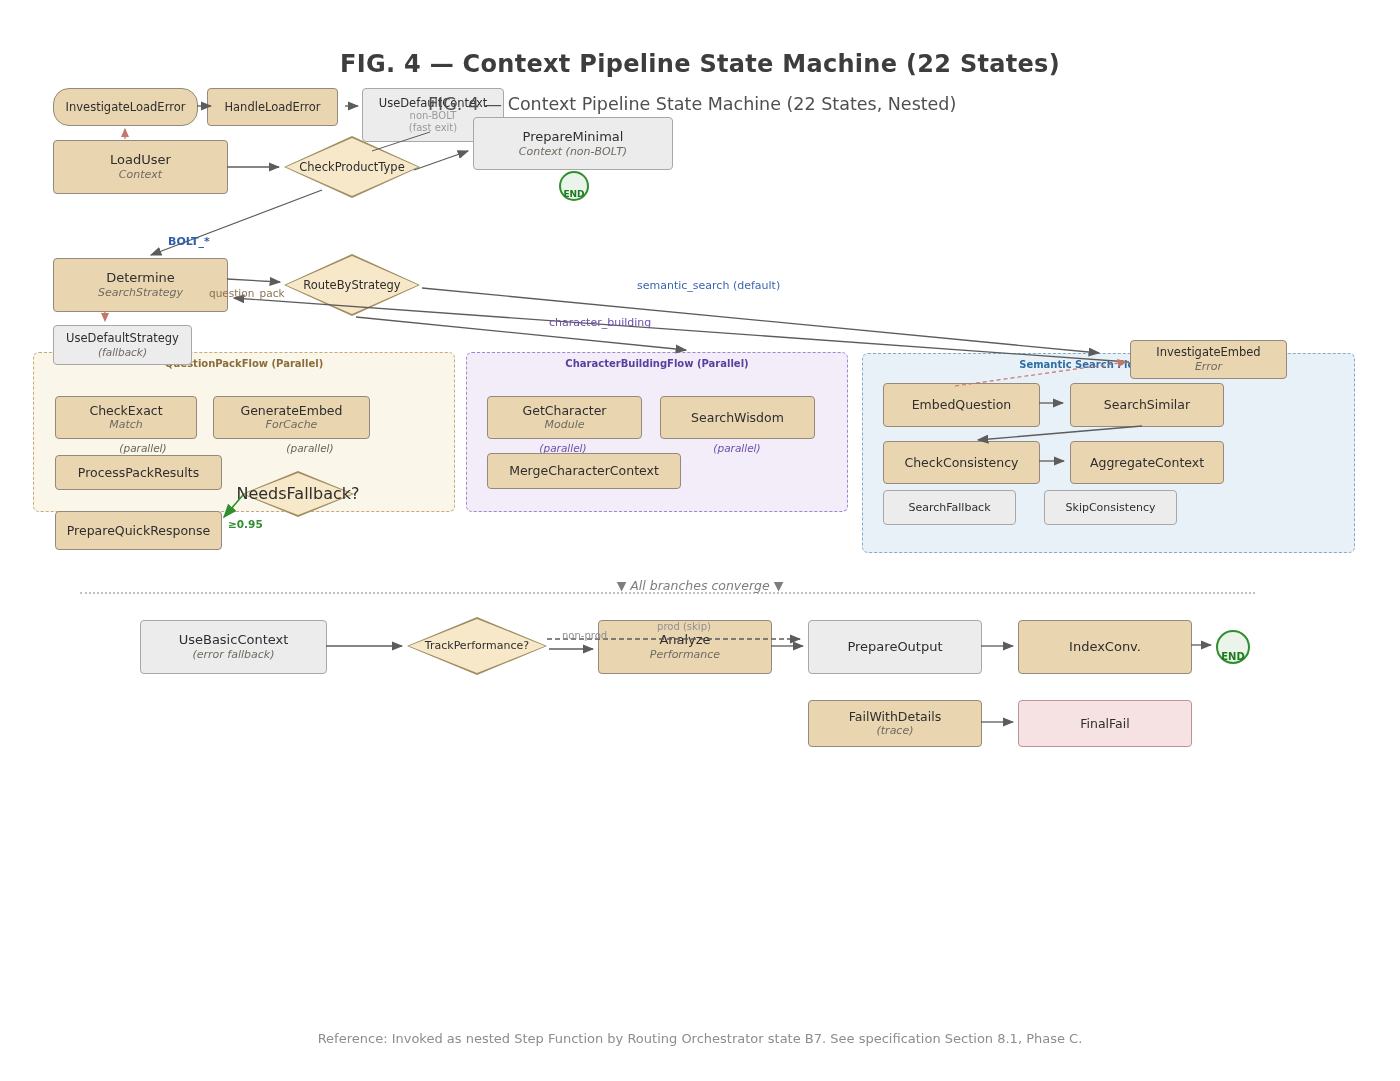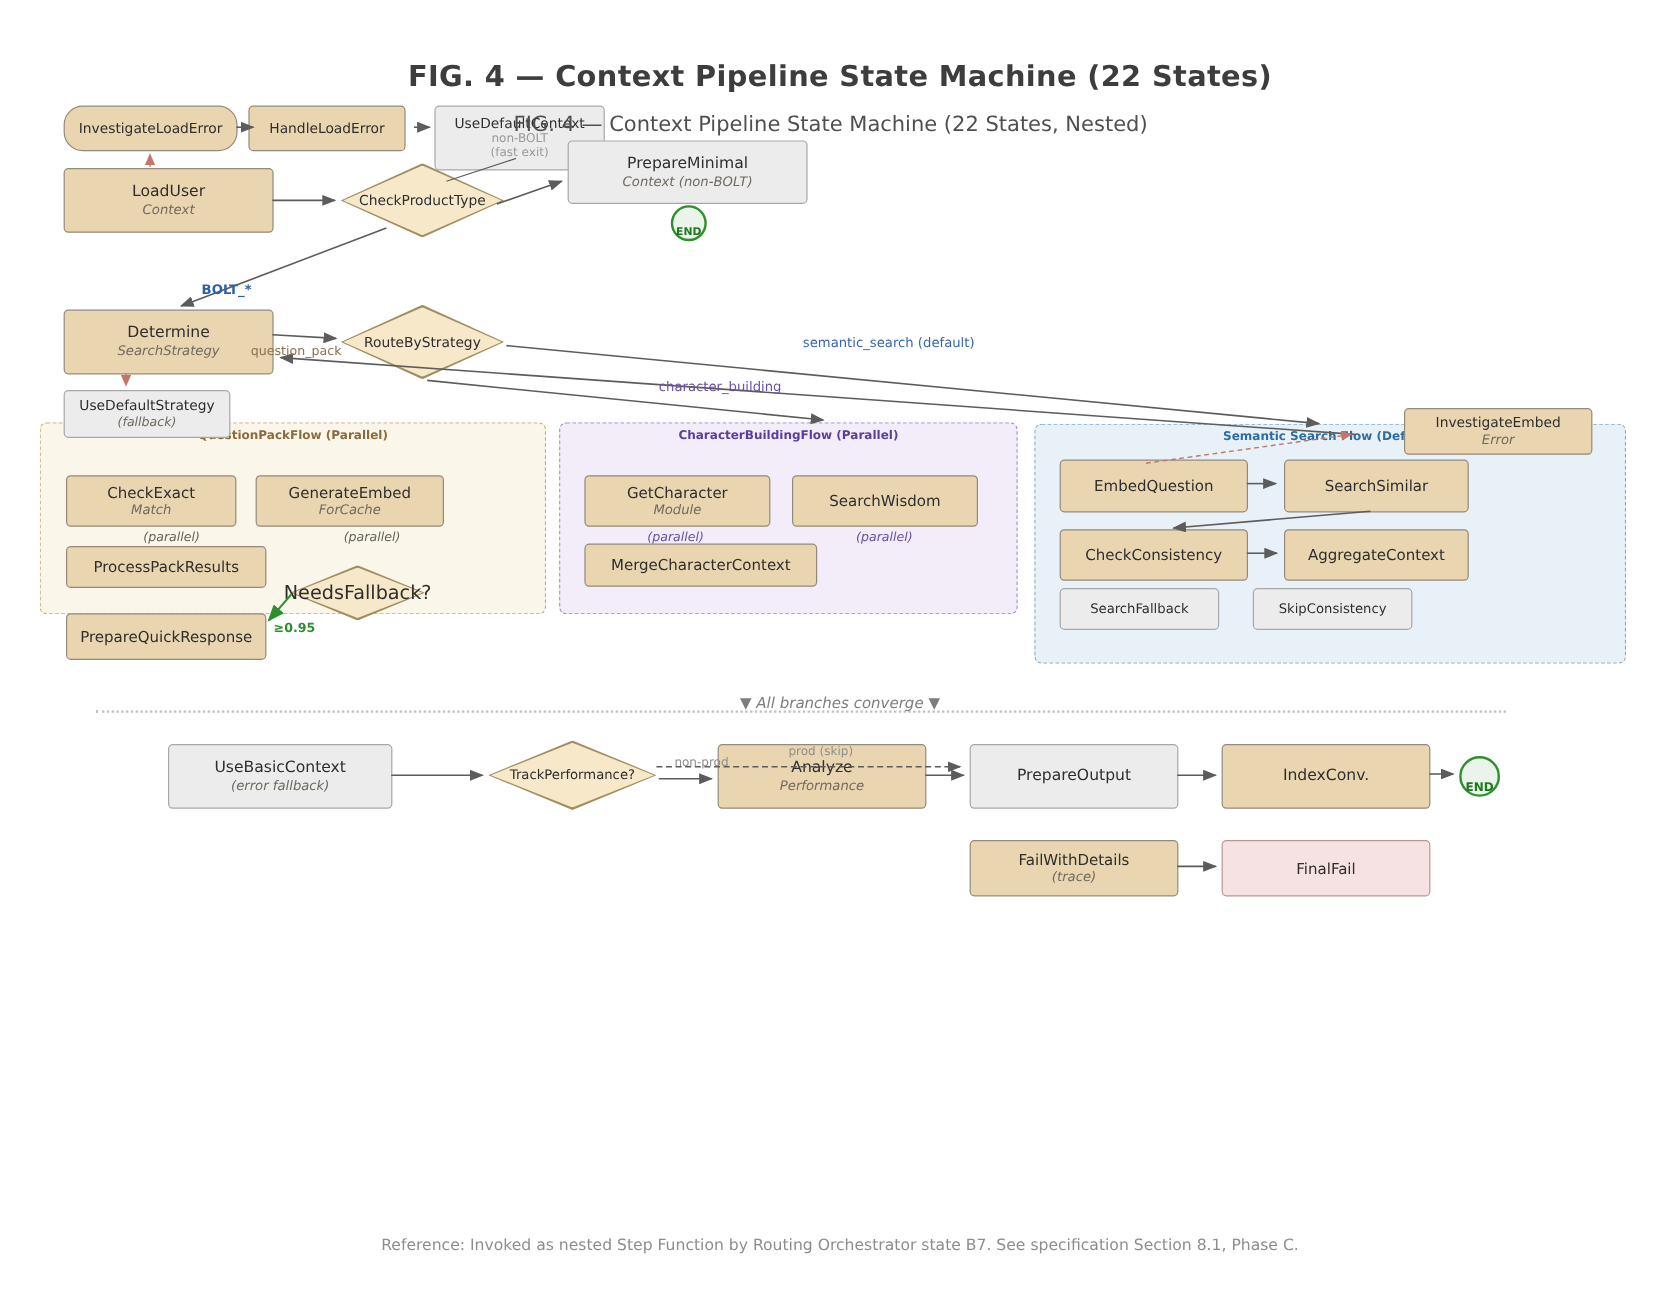--- a/index.html
+++ b/index.html
@@ -150,21 +150,21 @@
   </div>
   <div class="node tan" style="left:660px;top:396px;width:153px;height:41px;">
     <div class="ttl">SearchWisdom</div>
   </div>
   <div class="parallel p-cb" style="left:563px;top:442px;">(parallel)</div>
   <div class="parallel p-cb" style="left:737px;top:442px;">(parallel)</div>
   <div class="node tan" style="left:487px;top:453px;width:192px;height:34px;">
     <div class="ttl">MergeCharacterContext</div>
   </div>
 
-  <div class="node tan" style="left:1130px;top:340px;width:155px;height:37px;margin-left:40px;">
+  <div class="node tan" style="left:1130px;top:340px;width:155px;height:37px;">
     <div class="ttl" style="font-size:11.5px;">InvestigateEmbed</div>
     <div class="sub" style="font-size:11px;">Error</div>
   </div>
   <div class="node tan" style="left:883px;top:383px;width:155px;height:42px;">
     <div class="ttl">EmbedQuestion</div>
   </div>
   <div class="node tan" style="left:1070px;top:383px;width:152px;height:42px;">
     <div class="ttl">SearchSimilar</div>
   </div>
   <div class="node tan" style="left:883px;top:441px;width:155px;height:41px;">
@@ -212,21 +212,21 @@
   <div class="node tan" style="left:808px;top:700px;width:172px;height:45px;">
     <div class="ttl">FailWithDetails</div>
     <div class="sub">(trace)</div>
   </div>
   <div class="node pink" style="left:1018px;top:700px;width:172px;height:45px;">
     <div class="ttl">FinalFail</div>
   </div>
 
   <div class="elabel lab-blue-b" style="left:168px;top:235px;">BOLT_*</div>
   <div class="elabel lab-brown" style="left:209px;top:287px;">question_pack</div>
-  <div class="elabel lab-blue" style="left:637px;top:279px;font-size:11px;margin-left:32px;">semantic_search (default)</div>
+  <div class="elabel lab-blue" style="left:637px;top:279px;font-size:11px;">semantic_search (default)</div>
   <div class="elabel lab-purple" style="left:549px;top:316px;font-size:11px;">character_building</div>
   <div class="elabel lab-green" style="left:228px;top:518px;">≥0.95</div>
   <div class="elabel lab-gray" style="left:562px;top:630px;">non-prod</div>
   <div class="elabel lab-gray" style="left:598px;width:172px;text-align:center;top:621px;">prod (skip)</div>
 
   <svg class="edges" width="1400" height="1081" viewBox="0 0 1400 1081">
     <defs>
       <marker id="ag" markerWidth="9" markerHeight="7" refX="8" refY="3.5" orient="auto">
           <path d="M0,0 L9,3.5 L0,7 z" fill="#5c5c5c"></path>
         </marker>

